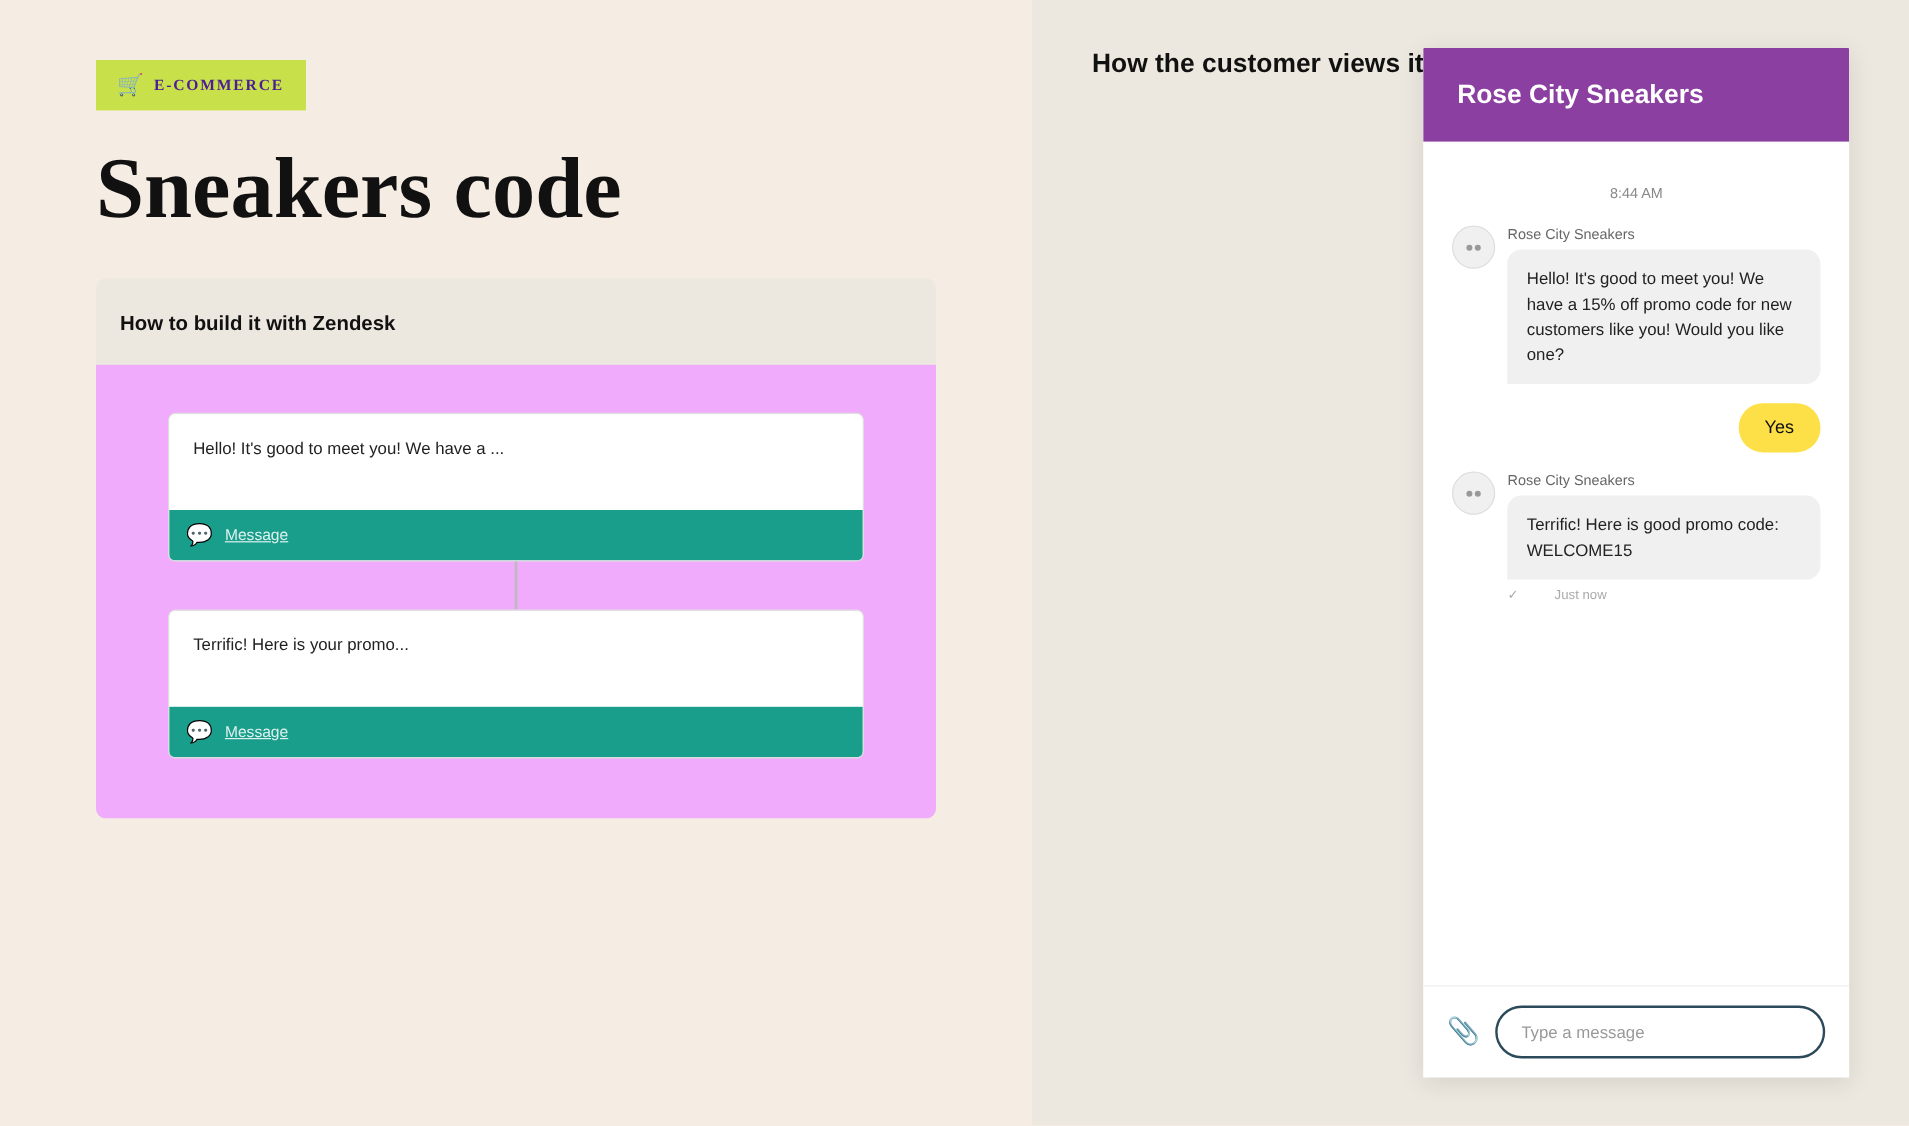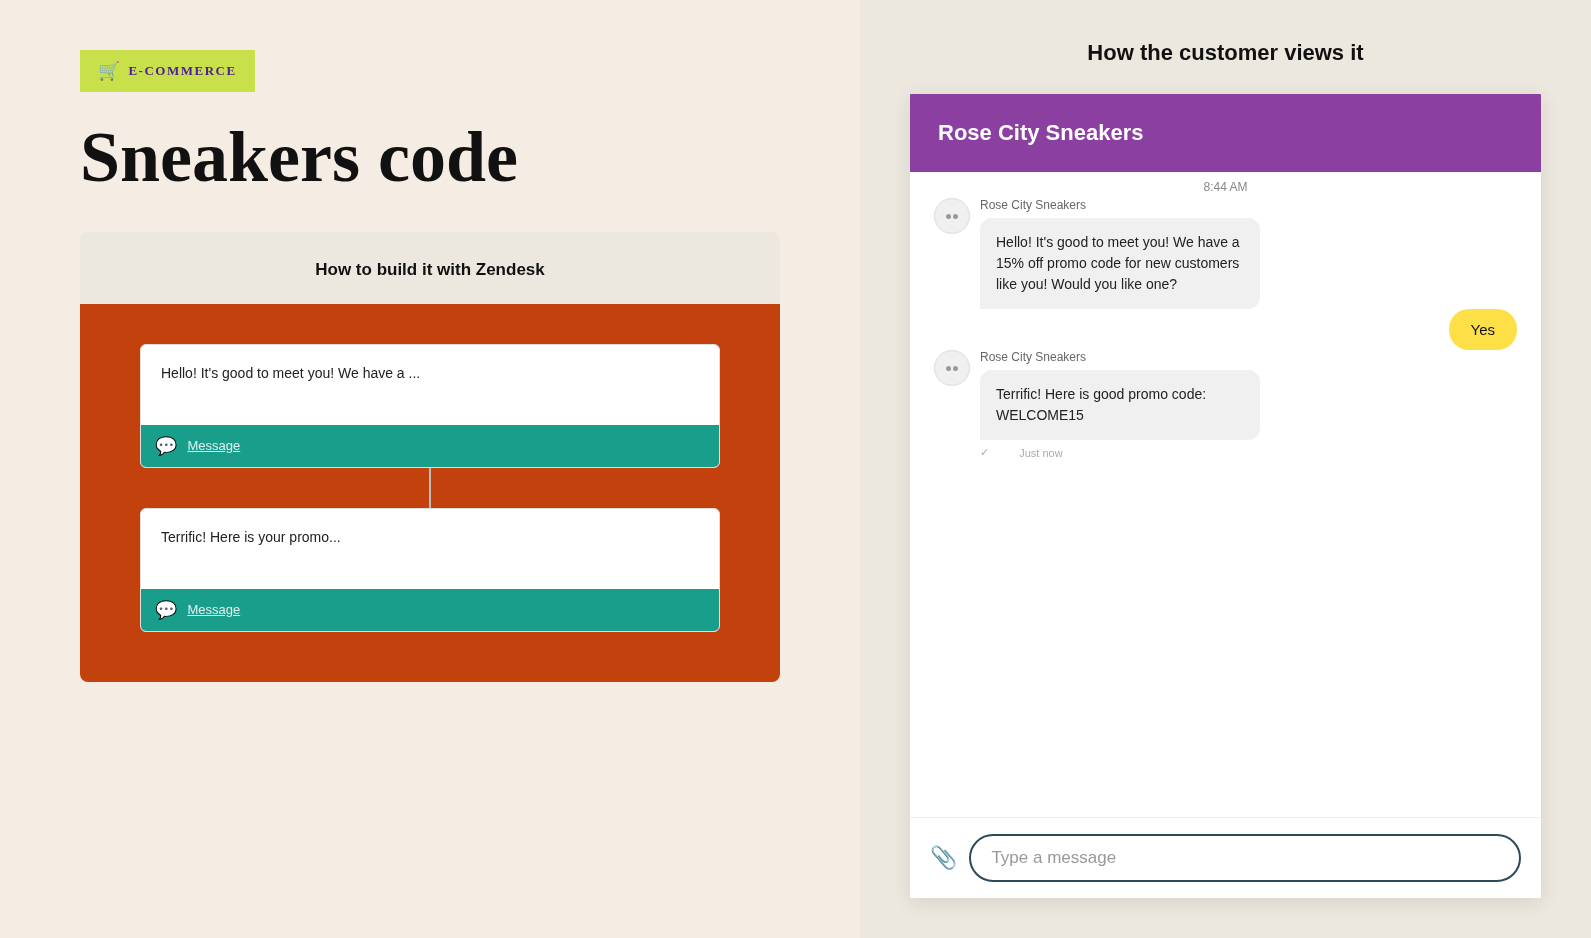--- a/index.html
+++ b/index.html
@@ -53,29 +53,28 @@
 
     .build-section {
       background: #ede8df;
       border-radius: 8px;
       padding: 0;
       overflow: hidden;
     }
 
     .build-header {
       padding: 28px 20px 24px;
-      text-align: center;
       font-family: Arial, sans-serif;
       font-size: 17px;
       font-weight: 700;
       color: #111;
     }
 
     .build-body {
-      background: #c2410c;
+      background: #f0abfc;
       padding: 40px 60px 50px;
     }
 
     .chat-block {
       background: #fff;
       border: 1.5px solid #ddd;
       border-radius: 6px;
       overflow: hidden;
       margin-bottom: 0;
     }
@@ -117,21 +116,21 @@
     }
 
     
     .right-panel {
       width: 731px;
       height: 938px;
       background: #ede8df;
       padding: 40px 50px 40px;
       flex-shrink: 0;
       display: flex;
-      flex-direction: column;
+      flex-direction: row;
     }
 
     .customer-view-title {
       font-family: Arial, sans-serif;
       font-size: 22px;
       font-weight: 700;
       color: #111;
       text-align: center;
       margin-bottom: 28px;
     }
@@ -153,24 +152,25 @@
 
     .widget-header-title {
       font-family: Arial, sans-serif;
       font-size: 22px;
       font-weight: 700;
       color: #fff;
     }
 
     .widget-body {
       flex: 1;
-      padding: 8px 24px;
+      padding: 36px 24px;
       overflow-y: auto;
       display: flex;
       flex-direction: column;
+      gap: 16px;
     }
 
     .timestamp {
       text-align: center;
       font-family: Arial, sans-serif;
       font-size: 12px;
       color: #888;
       margin-bottom: 4px;
     }
 
@@ -274,21 +274,21 @@
       color: #888;
       cursor: pointer;
     }
 
     .message-input {
       flex: 1;
       border: 2px solid #2c4a5a;
       border-radius: 24px;
       padding: 12px 20px;
       font-family: Arial, sans-serif;
-      font-size: 17px;
+      font-size: 14px;
       color: #555;
       outline: none;
       background: #fff;
     }
 
     .message-input::placeholder {
       color: #999;
     }
   </style>
 </head>

